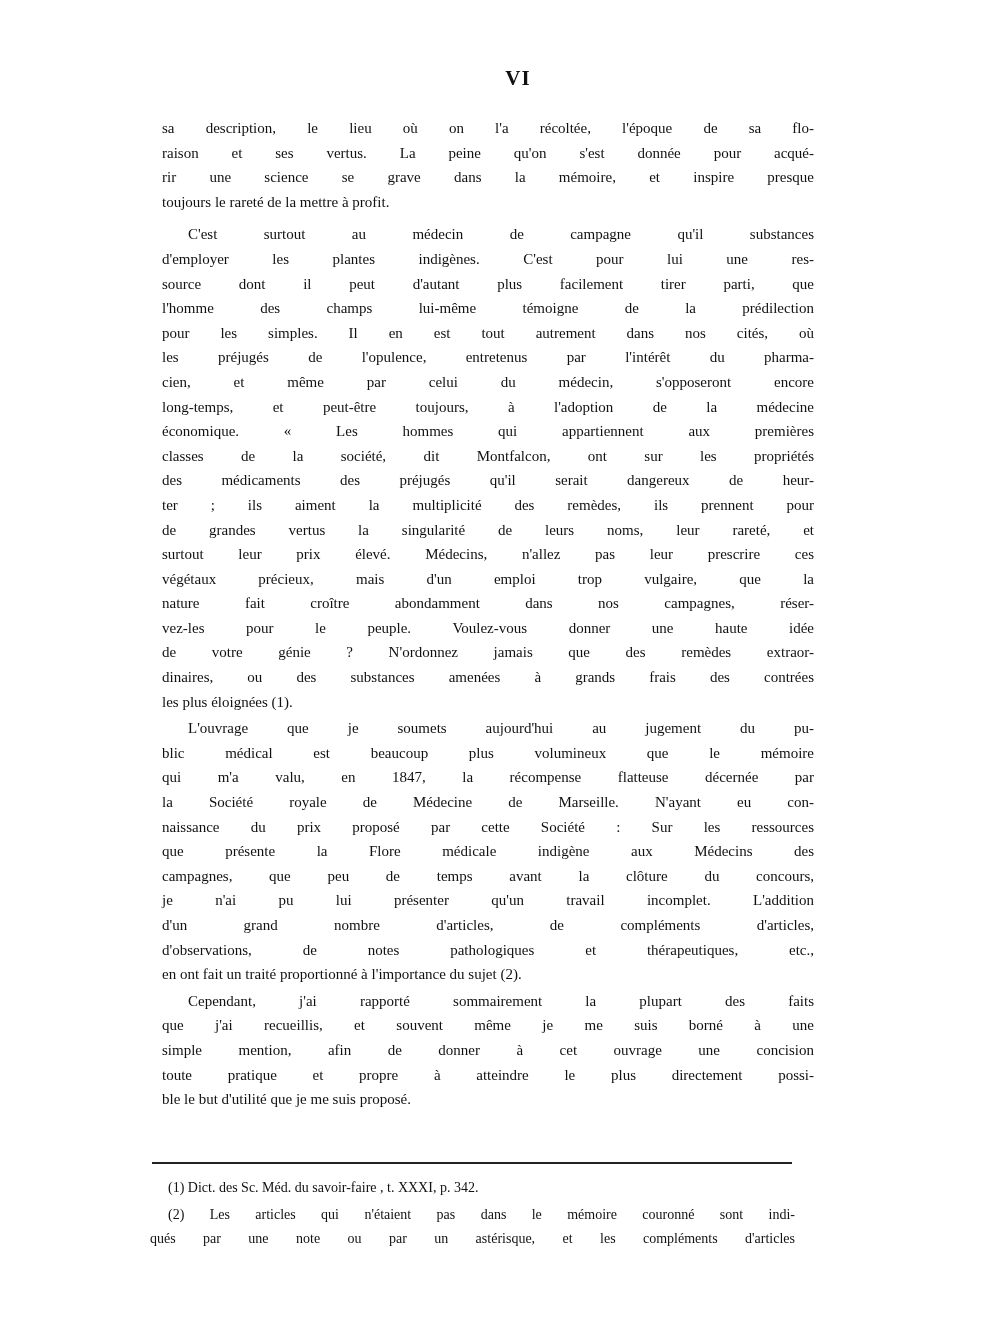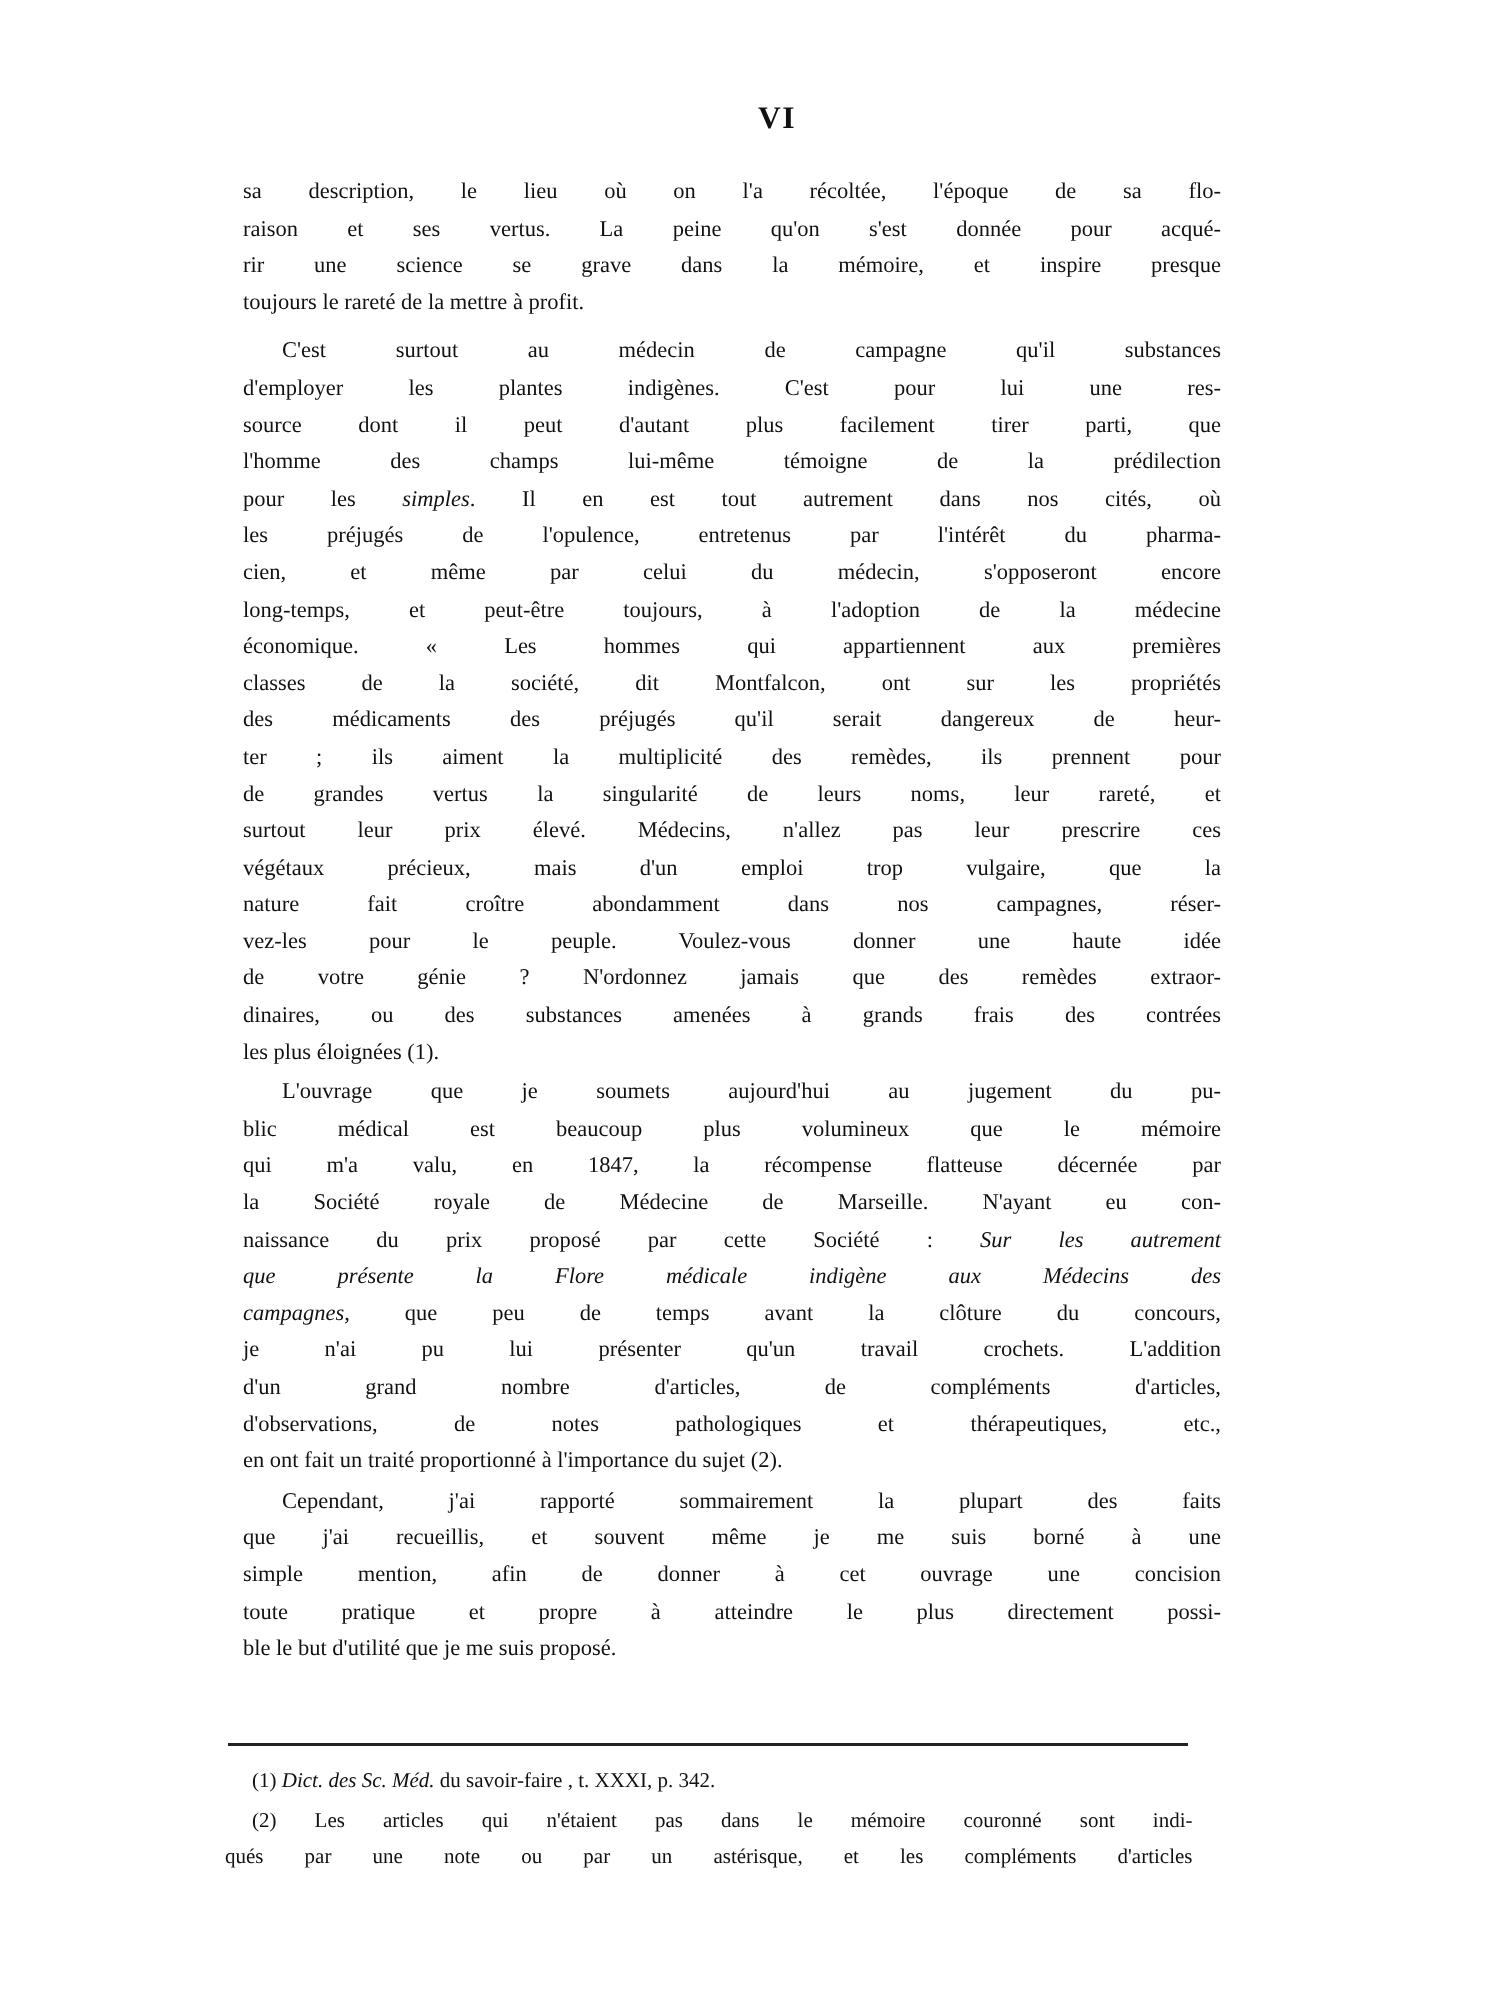--- a/index.html
+++ b/index.html
@@ -16,21 +16,21 @@
     .body-text { position: absolute; left: 162px; width: 652px; top: 116px; }
     .line {
       height: 24.6px; line-height: 24.6px; font-size: 15px;
       text-align: justify; text-align-last: justify; white-space: nowrap;
       overflow: visible;
     }
     .line.last { text-align-last: left; }
     .line.indent { padding-left: 26px; }
     .para-gap { height: 8px; }
     .para-gap-sm { height: 2px; }
-    .it { font-style: italic; }
+    .it { }
     .rule {
       position: absolute; left: 152px; width: 640px; top: 1162px;
       height: 2px; background: #222;
     }
     .footnotes { position: absolute; left: 150px; width: 645px; top: 1176px; }
     .fn-line {
       height: 24px; line-height: 24px; font-size: 14px;
       text-align: justify; text-align-last: justify; white-space: nowrap;
     }
     .fn-line.last { text-align-last: left; }
@@ -71,24 +71,24 @@
       <div class="line">de votre génie ? N'ordonnez jamais que des remèdes extraor-</div>
       <div class="line">dinaires, ou des substances amenées à grands frais des contrées</div>
       <div class="line last">les plus éloignées (1).</div>
     </div>
     <div class="para-gap-sm"></div>
     <div>
       <div class="line indent">L'ouvrage que je soumets aujourd'hui au jugement du pu-</div>
       <div class="line">blic médical est beaucoup plus volumineux que le mémoire</div>
       <div class="line">qui m'a valu, en 1847, la récompense flatteuse décernée par</div>
       <div class="line">la Société royale de Médecine de Marseille. N'ayant eu con-</div>
-      <div class="line">naissance du prix proposé par cette Société : <span class="it">Sur les autrement</span></div>
+      <div class="line">naissance du prix proposé par cette Société : <span class="it">Sur les ressources</span></div>
       <div class="line"><span class="it">que présente la Flore médicale indigène aux Médecins des</span></div>
       <div class="line"><span class="it">campagnes</span>, que peu de temps avant la clôture du concours,</div>
-      <div class="line">je n'ai pu lui présenter qu'un travail crochets. L'addition</div>
+      <div class="line">je n'ai pu lui présenter qu'un travail incomplet. L'addition</div>
       <div class="line">d'un grand nombre d'articles, de compléments d'articles,</div>
       <div class="line">d'observations, de notes pathologiques et thérapeutiques, etc.,</div>
       <div class="line last">en ont fait un traité proportionné à l'importance du sujet (2).</div>
     </div>
     <div class="para-gap-sm"></div>
     <div>
       <div class="line indent">Cependant, j'ai rapporté sommairement la plupart des faits</div>
       <div class="line">que j'ai recueillis, et souvent même je me suis borné à une</div>
       <div class="line">simple mention, afin de donner à cet ouvrage une concision</div>
       <div class="line">toute pratique et propre à atteindre le plus directement possi-</div>

